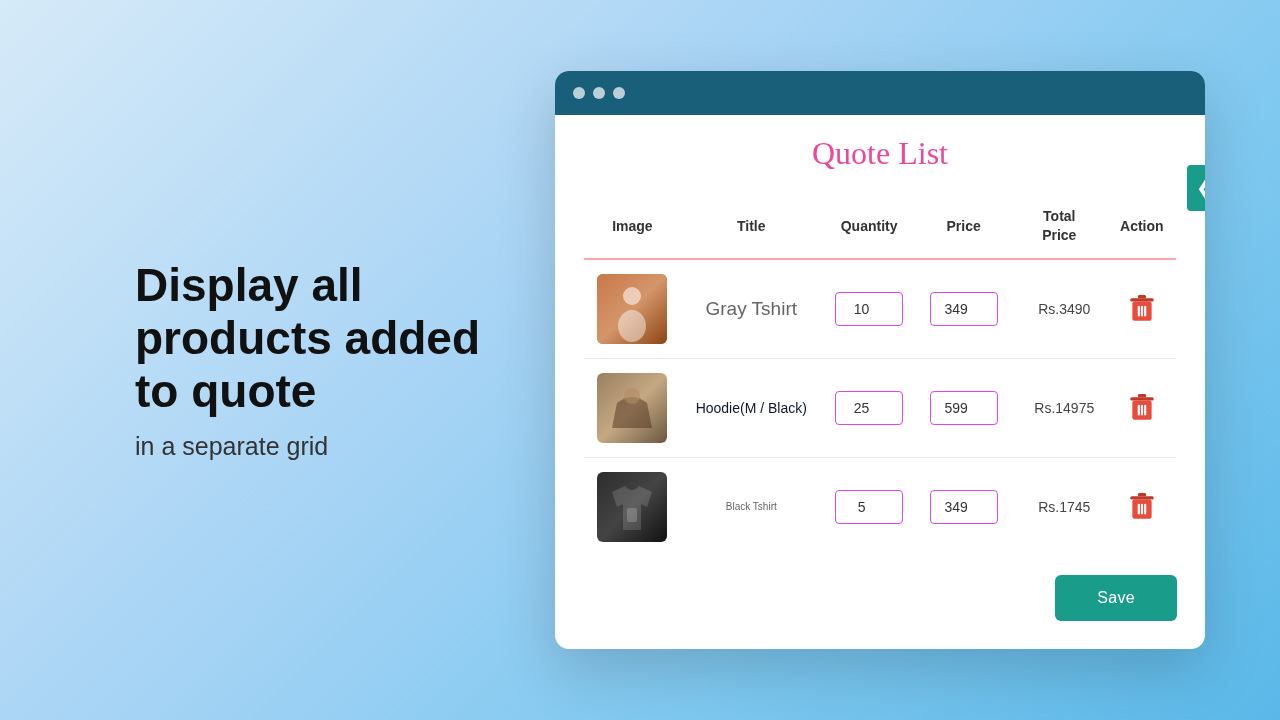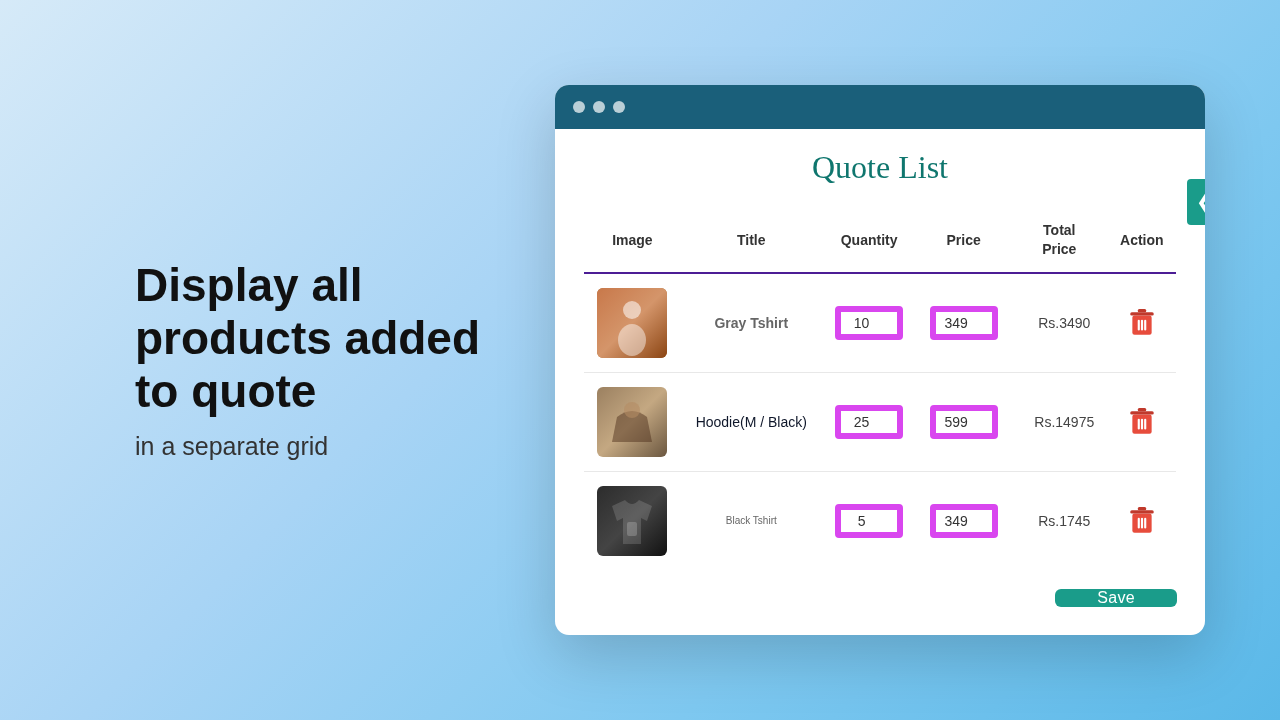--- a/index.html
+++ b/index.html
@@ -82,37 +82,37 @@
       border-radius: 4px 0 0 4px;
       font-size: 22px;
       cursor: pointer;
       z-index: 10;
     }
 
     .page-title {
       text-align: center;
       font-size: 32px;
       font-weight: 400;
-      color: #0f766e;
+      color: #ec4899;
       margin-bottom: 20px;
       font-family: Georgia, serif;
     }
 
     
     .quote-table {
       width: 100%;
       border-collapse: collapse;
       background: #fff;
       border-radius: 8px;
       overflow: hidden;
       border: 1px solid #e8e8e8;
     }
 
     .quote-table thead tr {
-      border-bottom: 2px solid #4c1d95;
+      border-bottom: 2px solid #fca5a5;
     }
 
     .quote-table thead th {
       padding: 14px 10px;
       font-size: 14px;
       font-weight: 600;
       color: #333;
       text-align: center;
       white-space: nowrap;
     }
@@ -133,21 +133,21 @@
       padding: 14px 10px;
       text-align: center;
       vertical-align: middle;
       font-size: 14px;
       color: #555;
     }
 
     .qty-input, .price-input {
       width: 68px;
       height: 34px;
-      border: 6px solid #d946ef;
+      border: 1px solid #d946ef;
       border-radius: 4px;
       text-align: center;
       font-size: 14px;
       color: #333;
       background: #fff;
       outline: none;
     }
 
     .total-price {
       font-size: 14px;
@@ -178,21 +178,21 @@
       display: flex;
       justify-content: flex-end;
       margin-top: 18px;
     }
 
     .save-btn {
       background: #1a9c8a;
       color: white;
       border: none;
       border-radius: 6px;
-      padding: 0 42px;
+      padding: 14px 42px;
       font-size: 16px;
       font-weight: 500;
       cursor: pointer;
       letter-spacing: 0.3px;
     }
 
     
     .product-img-wrap {
       width: 70px;
       height: 70px;
@@ -248,21 +248,21 @@
             <stop offset="50%" style="stop-color:#d4956a"></stop>
             <stop offset="100%" style="stop-color:#8B4513"></stop>
           </linearGradient>
         </defs>
 
         <circle cx="35" cy="22" r="9" fill="rgba(255,255,255,0.55)"></circle>
         <ellipse cx="35" cy="52" rx="14" ry="16" fill="rgba(255,255,255,0.45)"></ellipse>
       </svg>
         </div>
       </td>
-      <td style="color:#666; font-size:14px;font-weight:bold;">Gray Tshirt</td>
+      <td style="color:#666; font-size:19px;">Gray Tshirt</td>
       <td>
         <input class="qty-input" type="number" value="10" style="">
       </td>
       <td>
         <input class="price-input" type="number" value="349" style="">
       </td>
       <td>
         <span class="total-price">Rs.3490</span>
       </td>
       <td>

